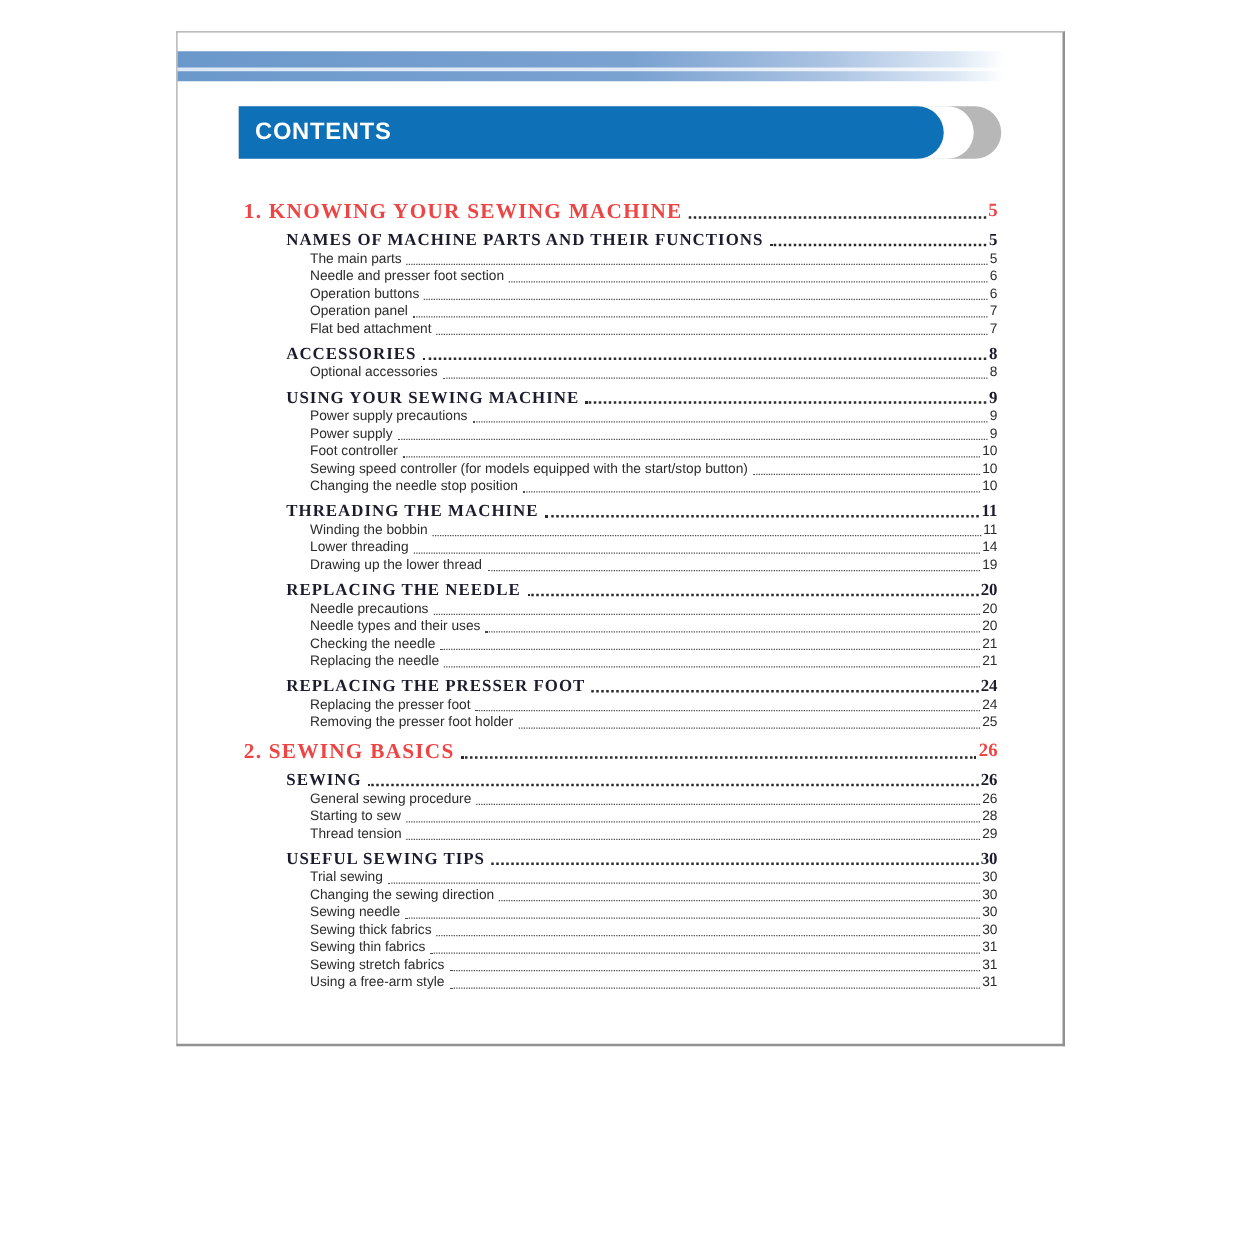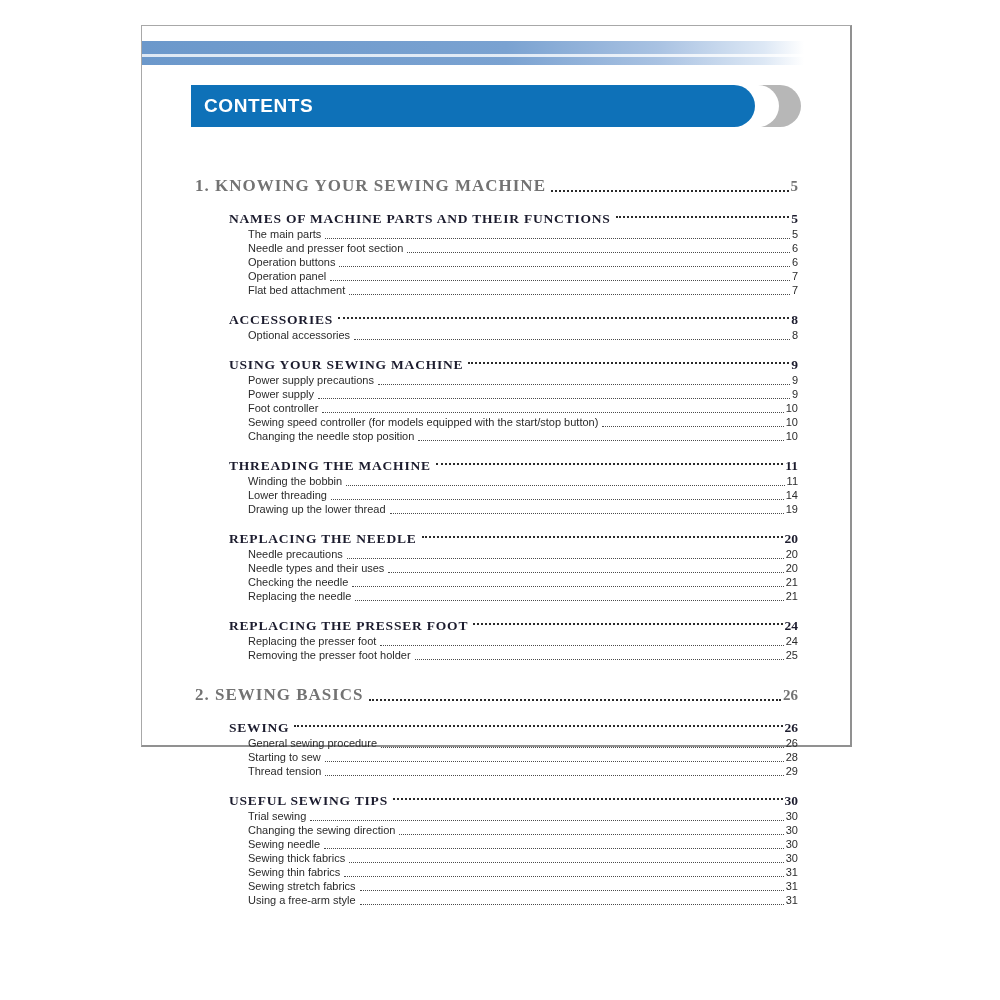--- a/index.html
+++ b/index.html
@@ -11,21 +11,21 @@
     background: #ffffff;
     font-family: "Liberation Sans", sans-serif;
     overflow: hidden;
   }
   
   .page {
     position: absolute;
     left: 141px;
     top: 25px;
     width: 711px;
-    height: 722px;
+    height: 812px;
     background: #ffffff;
     border: 1px solid #a8a8a8;
     border-right: 2px solid #919191;
     border-bottom: 2px solid #919191;
   }
   
   .band {
     position: absolute;
     left: 0;
     top: 15px;
@@ -78,40 +78,39 @@
     width: 603px;
     color: #1d1d2e;
   }
   .row { display: flex; align-items: flex-end; }
   .row .label { white-space: nowrap; }
   .row .dots  { flex: 1 1 auto; }
   .row .num   { white-space: nowrap; }
 
   .row.chapter {
     line-height: 20px;
-    margin-top: 23px;
+    margin-top: 6px;
     font-family: "Liberation Serif", serif;
     font-weight: bold;
     font-size: 17px;
     letter-spacing: 1px;
-    color: #737373;
+    color: #ef4444;
   }
   .row.chapter .num { font-size: 15px; letter-spacing: 0; }
   .row.chapter .dots { border-bottom: 2.5px dotted #2a2a2a; margin: 0 2px 4px 5px; }
 
   .row.section {
     line-height: 17px;
-    margin-top: 14px;
+    margin-top: 4px;
     padding-left: 34px;
     font-family: "Liberation Serif", serif;
     font-weight: bold;
     font-size: 13.5px;
     letter-spacing: 0.8px;
     color: #1c1c2e;
-    align-items: center;
   }
   .row.section .num { font-size: 13.5px; letter-spacing: 0; }
   .row.section .dots { border-bottom: 2px dotted #2a2a2a; margin: 0 2px 3px 5px; }
 
   .row.sub {
     line-height: 14px;
     padding-left: 53px;
     font-family: "Liberation Sans", sans-serif;
     font-size: 11px;
     color: #2b2b2b;

